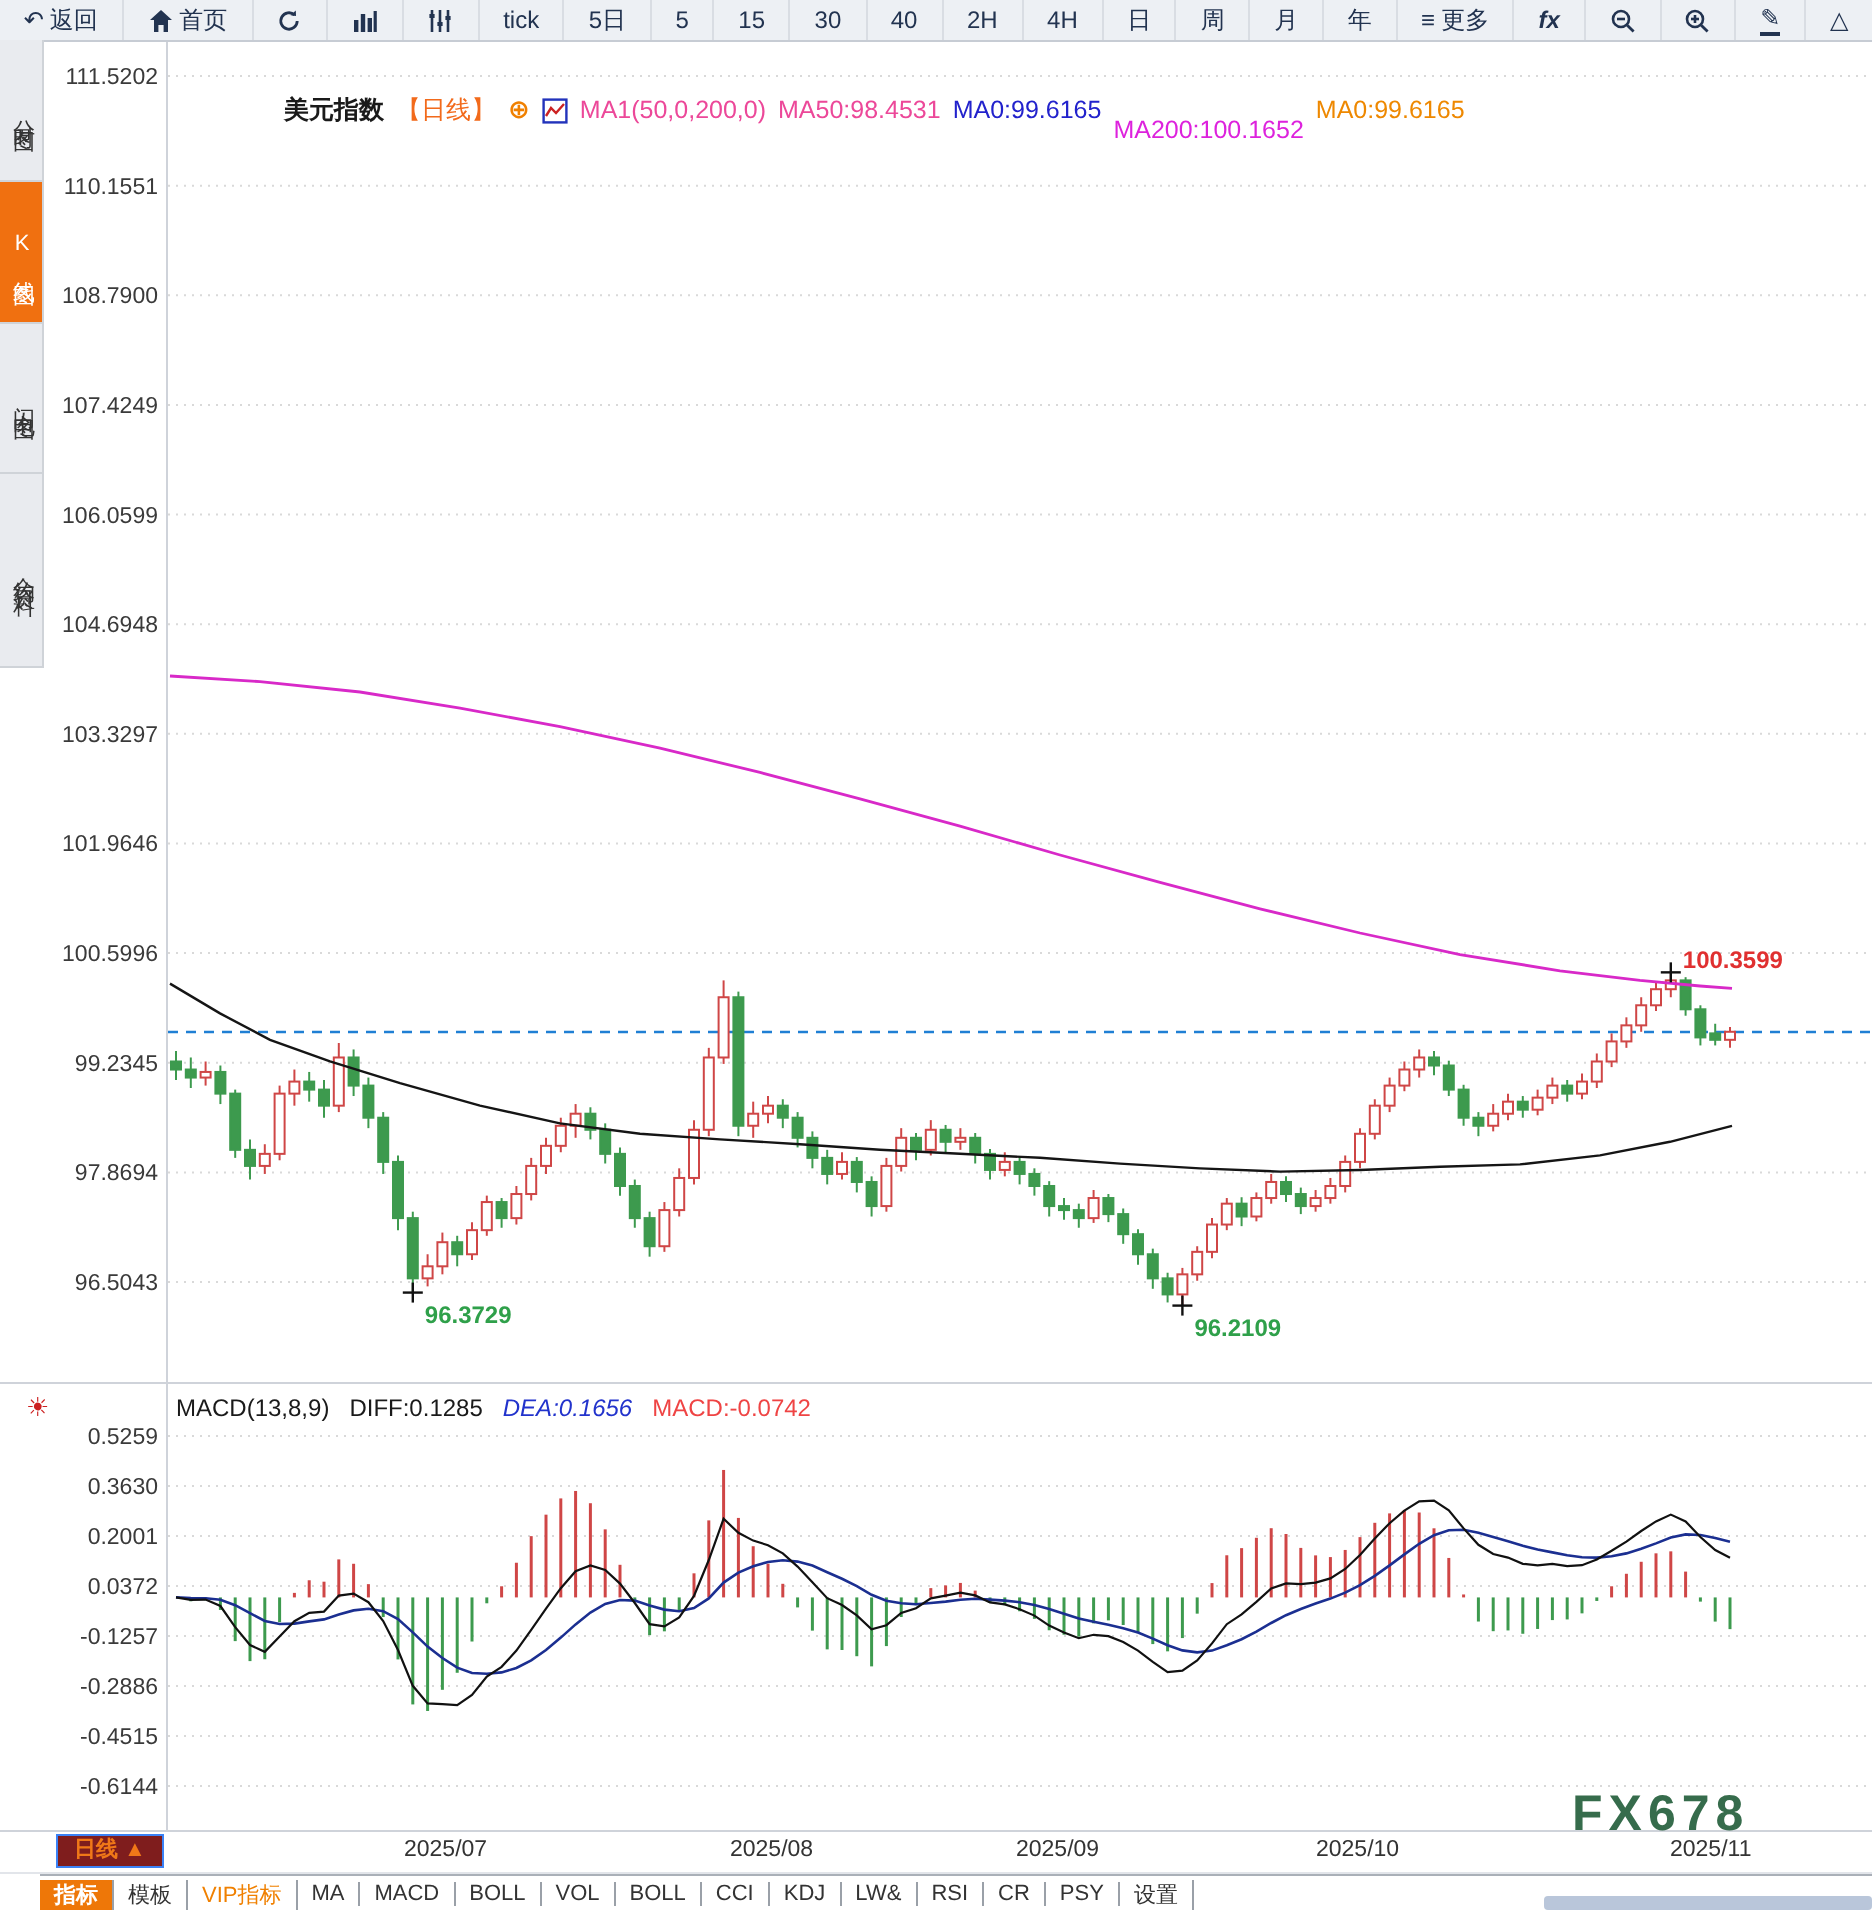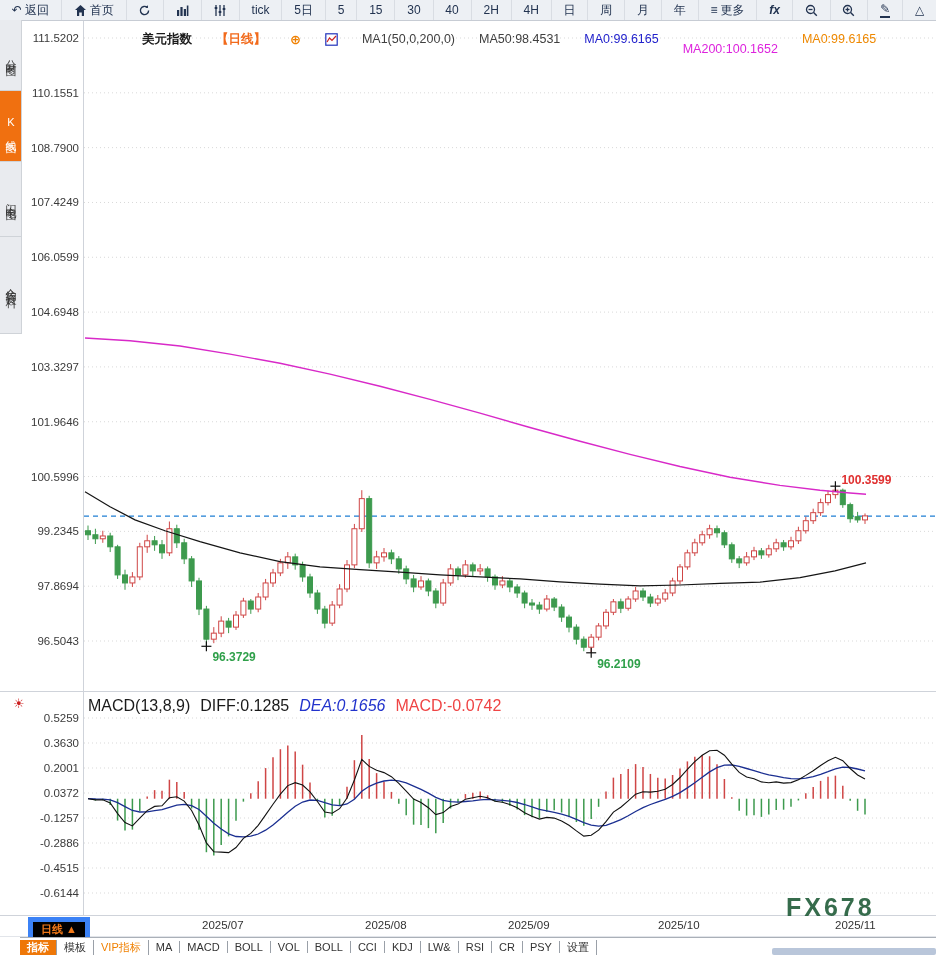--- a/index.html
+++ b/index.html
@@ -15,41 +15,41 @@
   .tb-ic{width:13px;height:13px;display:block;}
   .fx-i{font-style:italic;font-weight:bold;}
   
   #sidebar{position:absolute;left:0;top:20px;width:22px;z-index:3;background:#fff;}
   .side-item{writing-mode:vertical-rl;text-orientation:upright;letter-spacing:3px;
     width:21px;display:flex;align-items:center;justify-content:center;
     background:#e9ebef;border-bottom:1px solid #cfd3d8;border-right:1px solid #cfd3d8;
     color:#333;font-size:11px;cursor:pointer;}
   .side-item.active{background:#f07010;color:#fff;}
   
-  #title-row{position:absolute;left:142px;top:22px;z-index:2;display:flex;align-items:center;
-    gap:24px;font-size:12.5px;color:#1a1a1a;white-space:nowrap;}
+  #title-row{position:absolute;left:142px;top:38px;z-index:2;display:flex;align-items:center;
+    gap:6px;font-size:12.5px;color:#1a1a1a;white-space:nowrap;}
   .t-sym{font-weight:bold;}
-  .t-period{color:#f26a1b;font-weight:bold;text-align:center;}
+  .t-period{color:#f26a1b;font-weight:normal;text-align:center;}
   .t-plus{color:#f08000;font-size:13px;font-weight:bold;}
-  .t-ma{color:#404040;}
+  .t-ma{color:#ec4899;}
   .t-ma0b{color:#2222cc;}
   .t-ma200{color:#dd22dd;margin-top:20px;}
   .t-ma0o{color:#ee8800;}
   
   #macd-head{position:absolute;left:88px;top:697px;z-index:2;display:flex;gap:10px;
-    font-size:16px;white-space:nowrap;}
+    font-size:12px;white-space:nowrap;}
   #macd-sun{position:absolute;left:13px;top:696px;z-index:2;color:#cc2020;font-size:13px;}
   .m-name{color:#1a1a1a;}
   .m-diff{color:#1a1a1a;}
   .m-dea{color:#2233cc;font-style:italic;}
   .m-macd{color:#ef4444;}
   
   #date-row{position:absolute;left:0;top:916px;width:936px;height:20px;z-index:2;background:#fff;}
   #period-btn{position:absolute;left:28px;top:1px;height:15px;line-height:15px;padding:0 8px;
-    border:5px solid #3b82f6;color:#f07818;font-weight:bold;font-size:11px;cursor:pointer;background:#000000;}
+    border:1px solid #3b82f6;color:#f07818;font-weight:bold;font-size:11px;cursor:pointer;background:#7f1d1d;}
   .date-lbl{position:absolute;top:3px;font-size:11.5px;color:#333;text-align:center;}
   #watermark{position:absolute;left:786px;top:893px;z-index:1;font-size:25px;font-weight:bold;
     color:#14532d;letter-spacing:3px;opacity:.85;}
   #tab-row{position:absolute;left:0;top:937px;width:936px;height:18px;z-index:3;background:#fff;
     border-top:1px solid #aab0b8;display:flex;align-items:center;margin-left:20px;}
   .tab{display:flex;align-items:center;padding:0 7px;font-size:11px;color:#333;cursor:pointer;
     border-right:1px solid #9aa0a8;white-space:nowrap;}
   .tab.active{background:#ee7708;color:#fff;font-weight:bold;}
   .tab.vip{color:#f08000;}
   #scroll-thumb{position:absolute;left:772px;top:948px;width:164px;height:7px;z-index:4;

